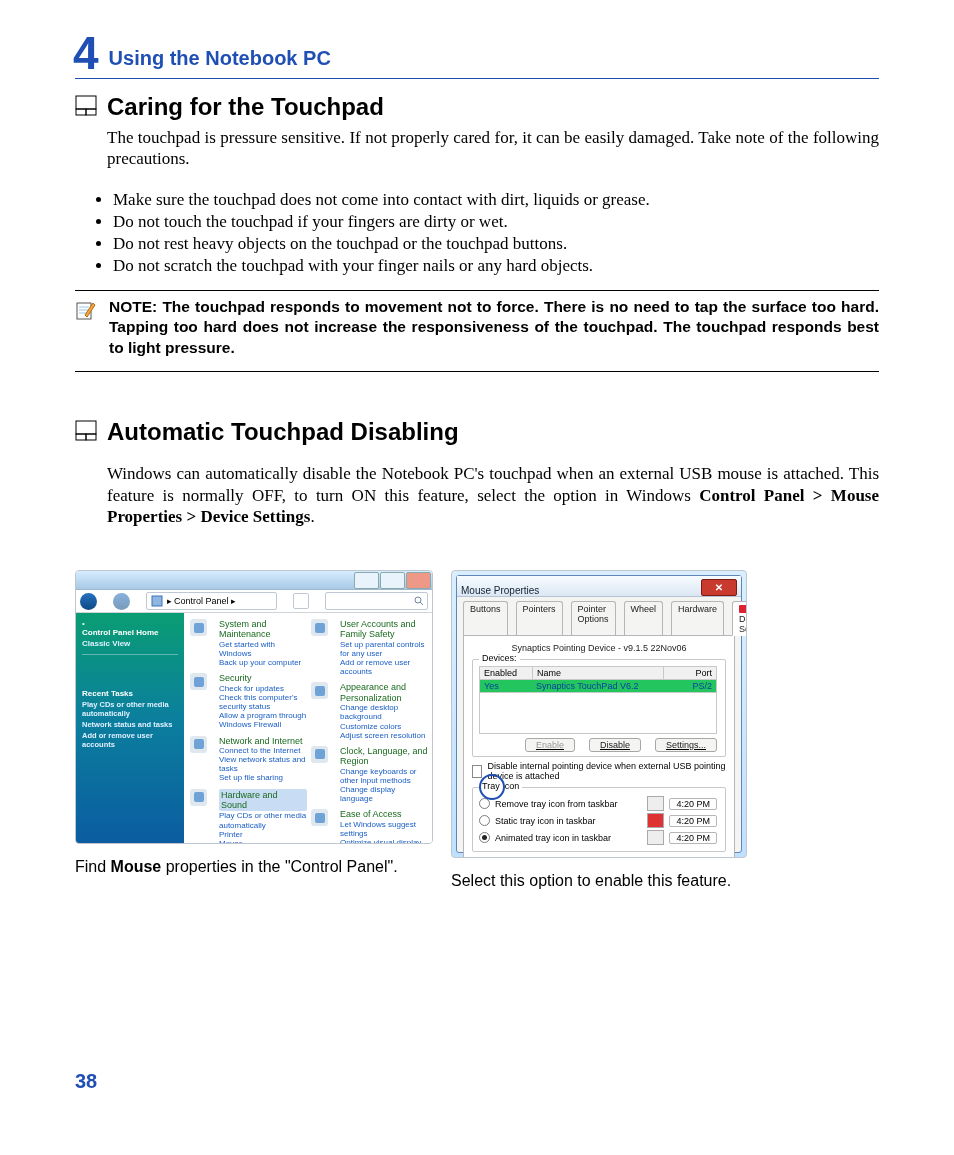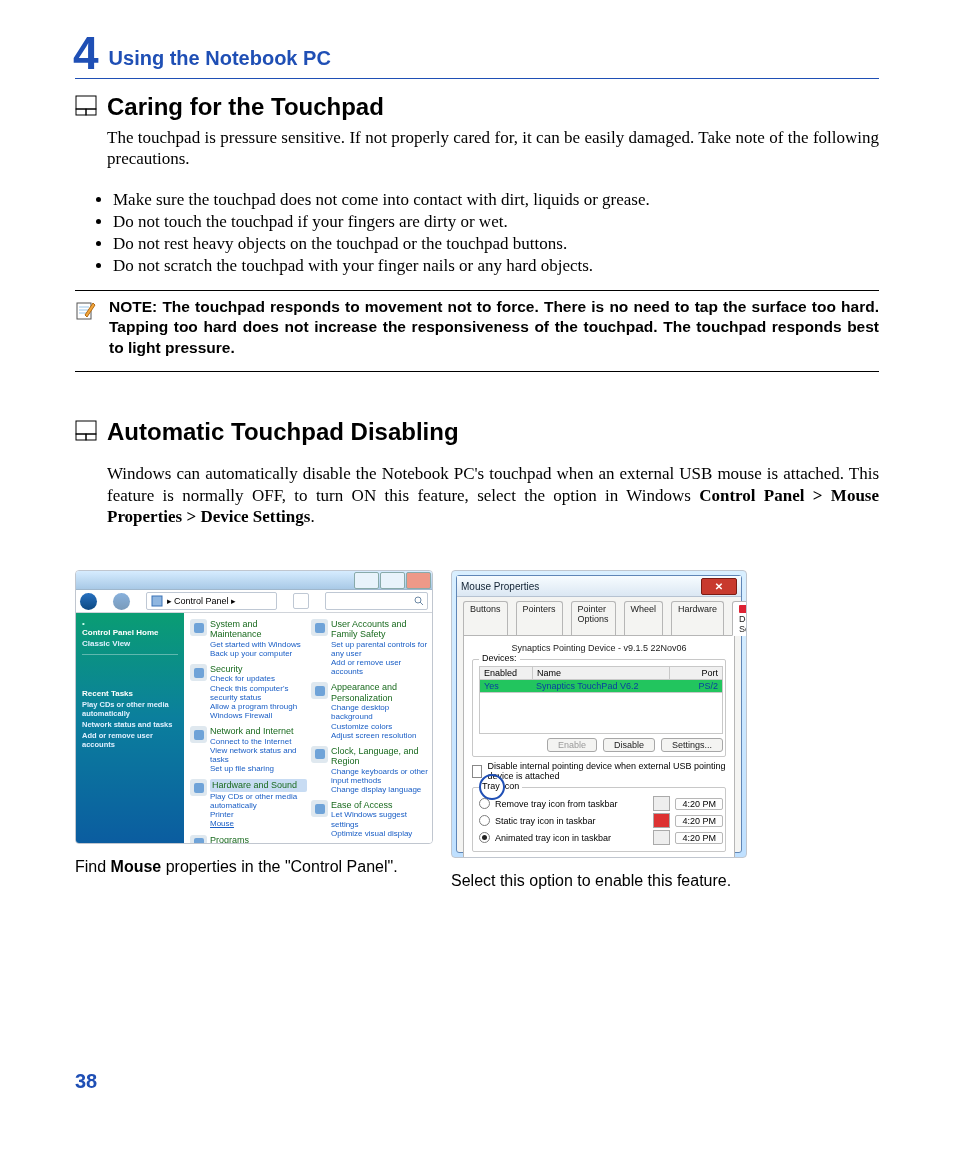--- a/index.html
+++ b/index.html
@@ -159,21 +159,21 @@
   .cp-side .sep { height:1px;background:rgba(255,255,255,0.35); margin:6px 0;}
   .cp-side .recent { color:#fff; font-weight:bold; margin-top:34px;}
   .cp-main {
     flex:1;
     background:#fff;
     display:flex;
     padding:6px 4px 0 6px;
     gap:4px;
   }
   .cp-col { flex:1; display:flex; flex-direction:column; gap:6px;}
-  .cp-item { display:flex; gap:3px;}
+  .cp-item { display:flex; gap:12px;justify-content:space-between;}
   .cp-ic {
     width:17px;height:17px;border-radius:3px;
     background:#dfe8ef;
     flex:0 0 auto;
     display:flex;align-items:center;justify-content:center;
   }
   .cp-it { line-height:1.15;}
   .cp-it .t { color:#196a1e; font-size:9px;}
   .cp-it .s { color:#1a5ec5; font-size:8px; display:block;}
   .hw-hl {
@@ -190,21 +190,21 @@
     position:relative;
     border:1px solid #5f86b7;
     border-radius:3px;
     background:#f4f4f2;
   }
   .mw-title {
     height:20px;
     background:linear-gradient(#f7fcff,#dbe7f3);
     border-bottom:1px solid #b6c2d1;
     display:flex;
-    align-items:center;
+    align-items:flex-end;
     padding:0 4px;
     font-size:10px;
     color:#123;
   }
   .mw-close {
     width:34px;height:15px;background:#c83a2e;border:1px solid #7a1c14;border-radius:2px;margin-left:auto;display:flex;align-items:center;justify-content:center;color:#fff;font-weight:bold;font-size:10px;
   }
   .mw-tabs {
     display:flex;
     padding:3px 6px 0 6px;
@@ -234,41 +234,41 @@
     border:1px solid #b6b6b6;
     background:#fff;
     padding:6px 8px 6px 8px;
   }
   .mw-sub {
     text-align:center;font-size:9px;color:#222;margin:1px 0 6px 0;
   }
   .mw-group {
     border:1px solid #c8c8c8;
     border-radius:2px;
-    padding:6px 2px 4px 6px;
+    padding:6px 8px 4px 6px;
     position:relative;
     margin-bottom:0;
   }
   .mw-group .legend {
     position:absolute; top:-7px; left:6px; background:#fff; padding:0 3px; font-size:9px;
   }
   .dev-head {
     display:flex; border:1px solid #c8c8c8; font-size:9px; background:#f0f0f0;
   }
   .dev-head .c1{width:44px;padding:1px 4px;border-right:1px solid #c8c8c8;}
   .dev-head .c2{flex:1;padding:1px 4px;border-right:1px solid #c8c8c8;}
   .dev-head .c3{width:44px;padding:1px 4px;text-align:right;}
   .dev-row {
     display:flex;border:1px solid #c8c8c8;border-top:none;font-size:9px;background:#22c55e;color:#0a3fa0;
   }
   .dev-row .c1{width:44px;padding:1px 4px;}
   .dev-row .c2{flex:1;padding:1px 4px;}
   .dev-row .c3{width:44px;padding:1px 4px;text-align:right;}
   .dev-pad{height:40px;border:1px solid #c8c8c8;border-top:none;background:#fff;}
-  .dev-btns{display:flex;justify-content:flex-end;gap:6px;margin-top:4px;}
+  .dev-btns{display:flex;justify-content:flex-end;gap:14px;margin-top:4px;text-decoration:underline;}
   .mw-btn {
     border:1px solid #a7a7a7;border-radius:3px;background:#f4f4f2;font-size:9px;padding:1px 10px;color:#222;
   }
   .mw-btn.dis{color:#9a9a9a;}
   .opt-row{display:flex;align-items:center;gap:5px;font-size:9px;margin:2px 0;justify-content:space-between;}
   .opt-row.first{margin-top:4px;}
   .radio{width:9px;height:9px;border:1px solid #7d7d7d;border-radius:50%;display:inline-flex;align-items:center;justify-content:center;}
   .radio.sel::after{content:"";width:5px;height:5px;background:#232323;border-radius:50%;}
   .tray-ic{width:15px;height:13px;border:1px solid #aaa;background:#eee;display:inline-block;}
   .tray-ic.red{background:#d33;}

